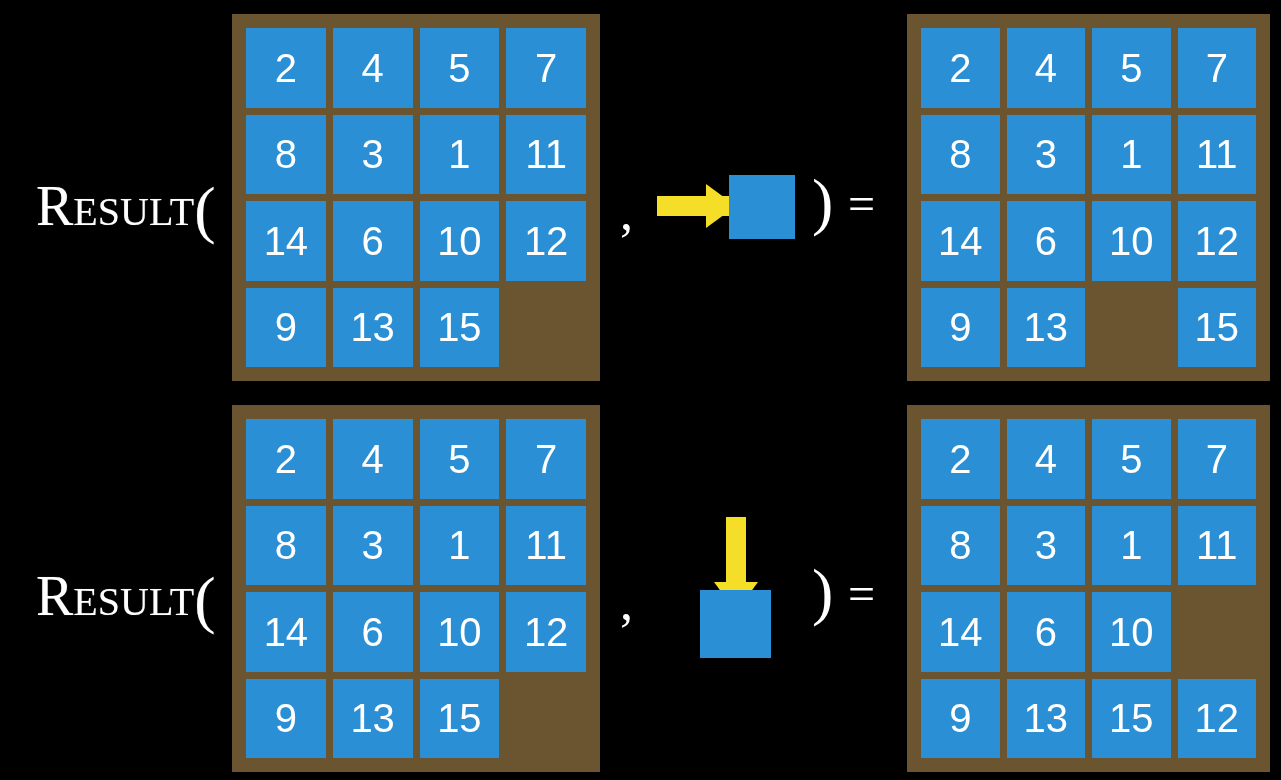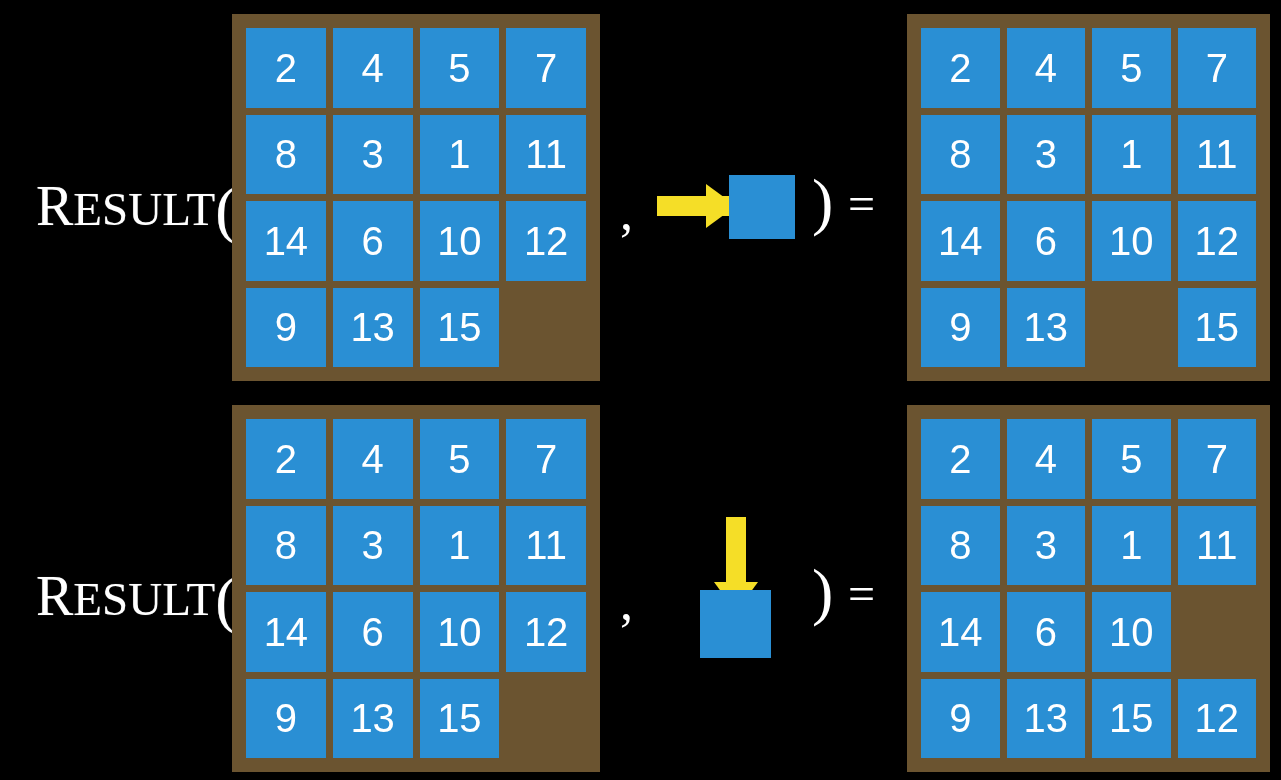--- a/index.html
+++ b/index.html
@@ -27,21 +27,21 @@
     color: #ffffff;
     font-family: "Liberation Serif", serif;
     white-space: nowrap;
     line-height: 1;
     text-shadow: 0 0 1px rgba(255,255,255,0.35);
   }
   .result-label .big {
     font-size: 56px;
   }
   .result-label .smallcap {
-    font-size: 47px;
+    font-size: 40px;
   }
   .result-label .paren {
     font-size: 64px;
     position: relative;
     top: 6px;
   }
 
   .comma {
     position: absolute;
     color: #ffffff;

